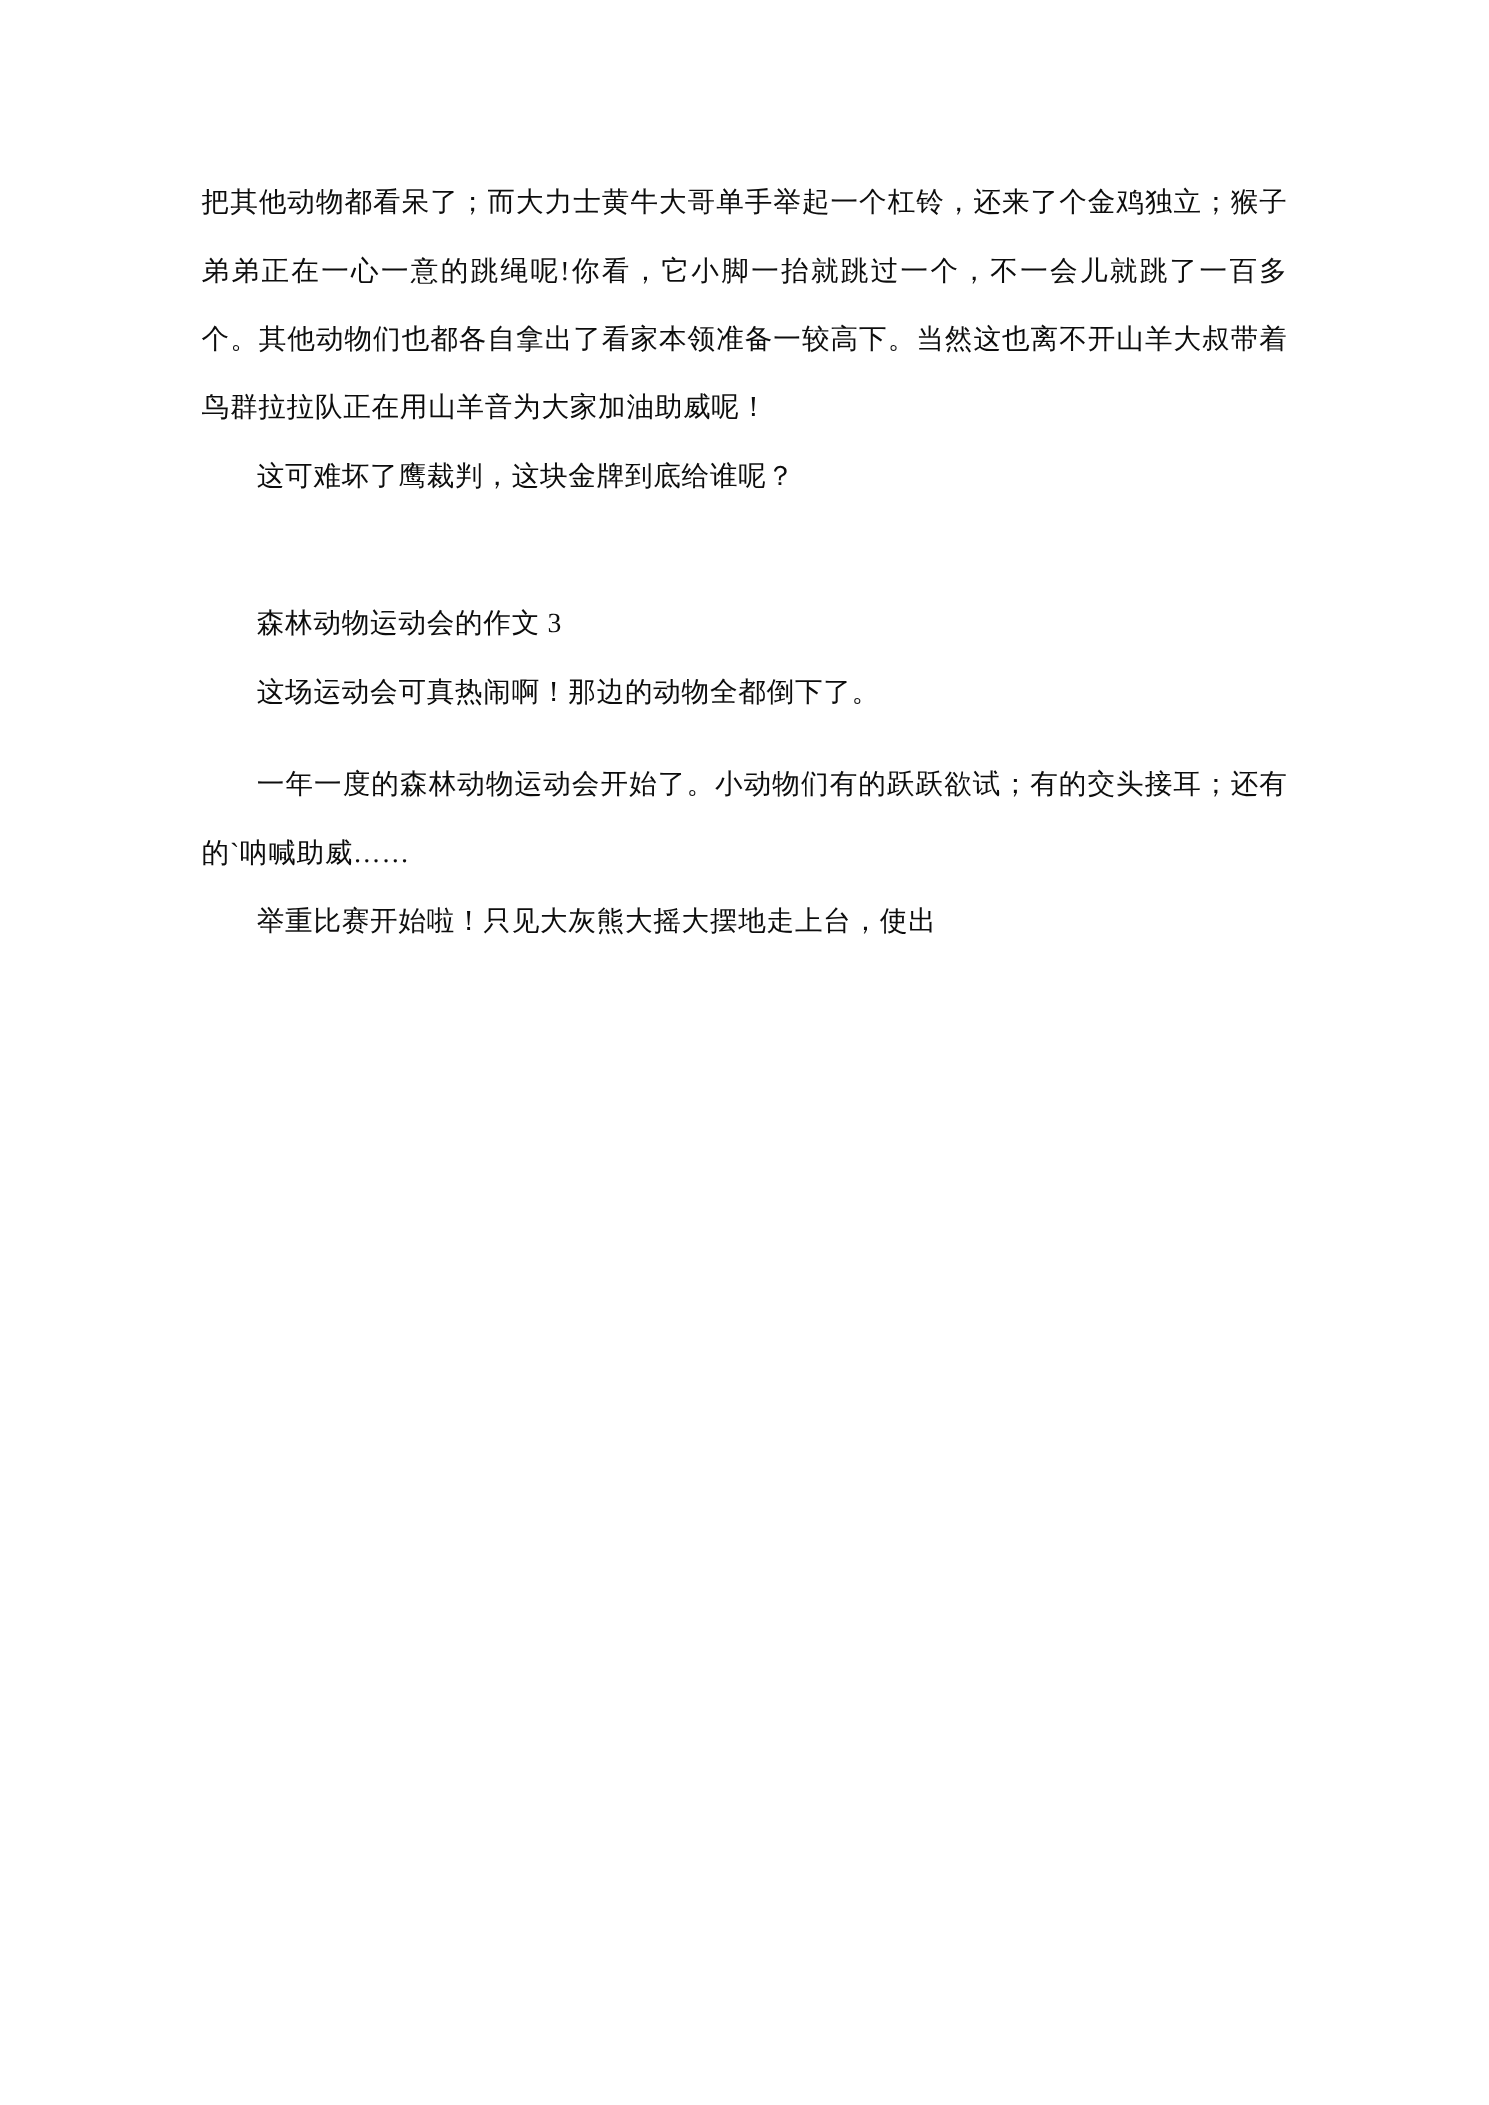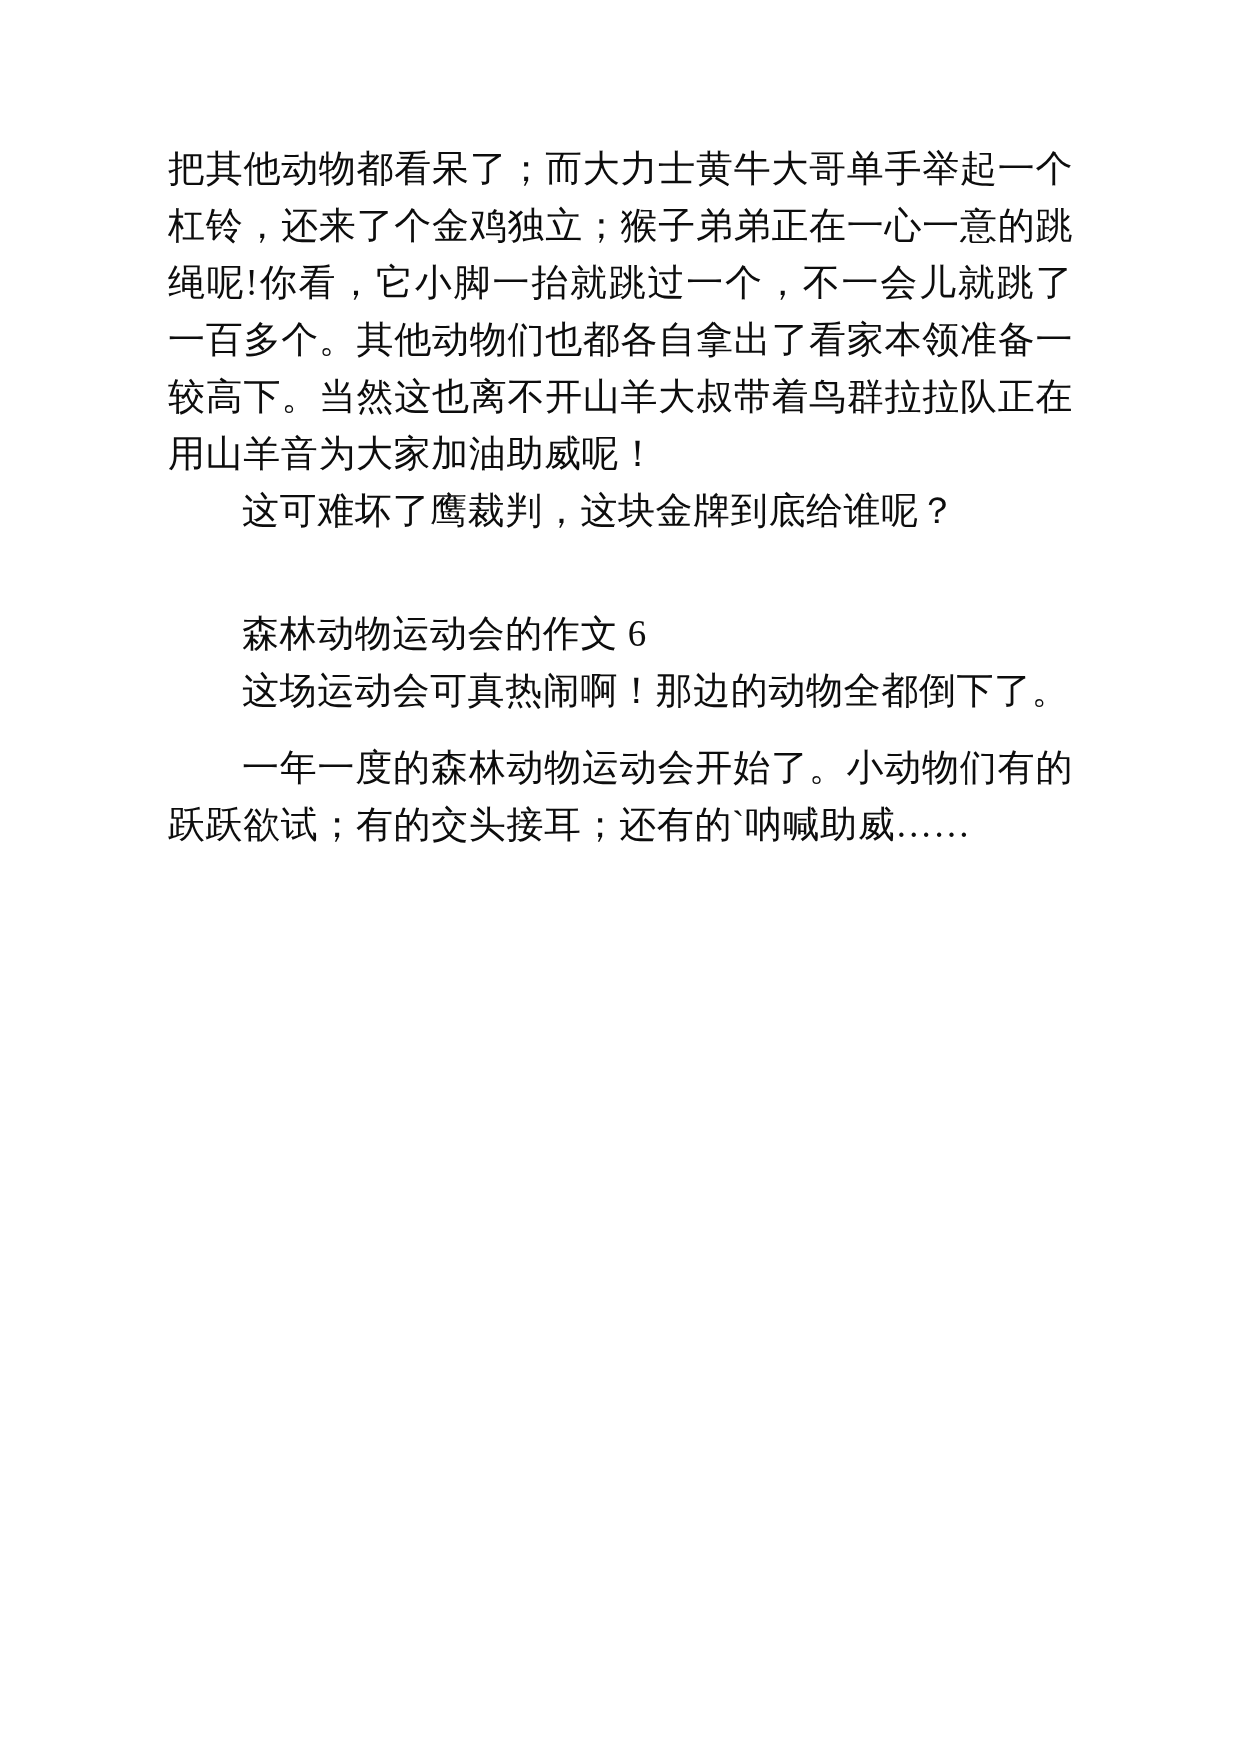--- a/index.html
+++ b/index.html
@@ -15,21 +15,21 @@
     -webkit-font-smoothing: antialiased;
   }
   .page {
     box-sizing: border-box;
     width: 1241px;
     height: 1754px;
     padding: 140px 168px 60px 168px;
     position: relative;
   }
   .doc-body {
-    font-size: 37px;
+    font-size: 23px;
     line-height: 57px;
     letter-spacing: 0.6px;
     text-align: justify;
     text-justify: inter-ideograph;
   }
   p {
     margin: 0;
     padding: 0;
   }
   .para {
@@ -52,24 +52,25 @@
 </head>
 <body>
 
 <div class="page">
   <div class="doc-body">
 
     <p class="para para-noindent">把其他动物都看呆了；而大力士黄牛大哥单手举起一个杠铃，还来了个金鸡独立；猴子弟弟正在一心一意的跳绳呢!你看，它小脚一抬就跳过一个，不一会儿就跳了一百多个。其他动物们也都各自拿出了看家本领准备一较高下。当然这也离不开山羊大叔带着鸟群拉拉队正在用山羊音为大家加油助威呢！</p>
 
     <p class="para">这可难坏了鹰裁判，这块金牌到底给谁呢？</p>
 
-    <p class="heading gap-large">森林动物运动会的作文 6</p>
+    <p class="heading gap-large">森林动物运动会的作文 3</p>
 
 
 
     <p class="para">这场运动会可真热闹啊！那边的动物全都倒下了。</p>
 
 
     <p class="para gap-small">一年一度的森林动物运动会开始了。小动物们有的跃跃欲试；有的交头接耳；还有的`呐喊助威……</p>
 
+    <p class="para">举重比赛开始啦！只见大灰熊大摇大摆地走上台，使出</p>
 
   </div>
 </div>
 
 </body></html>

